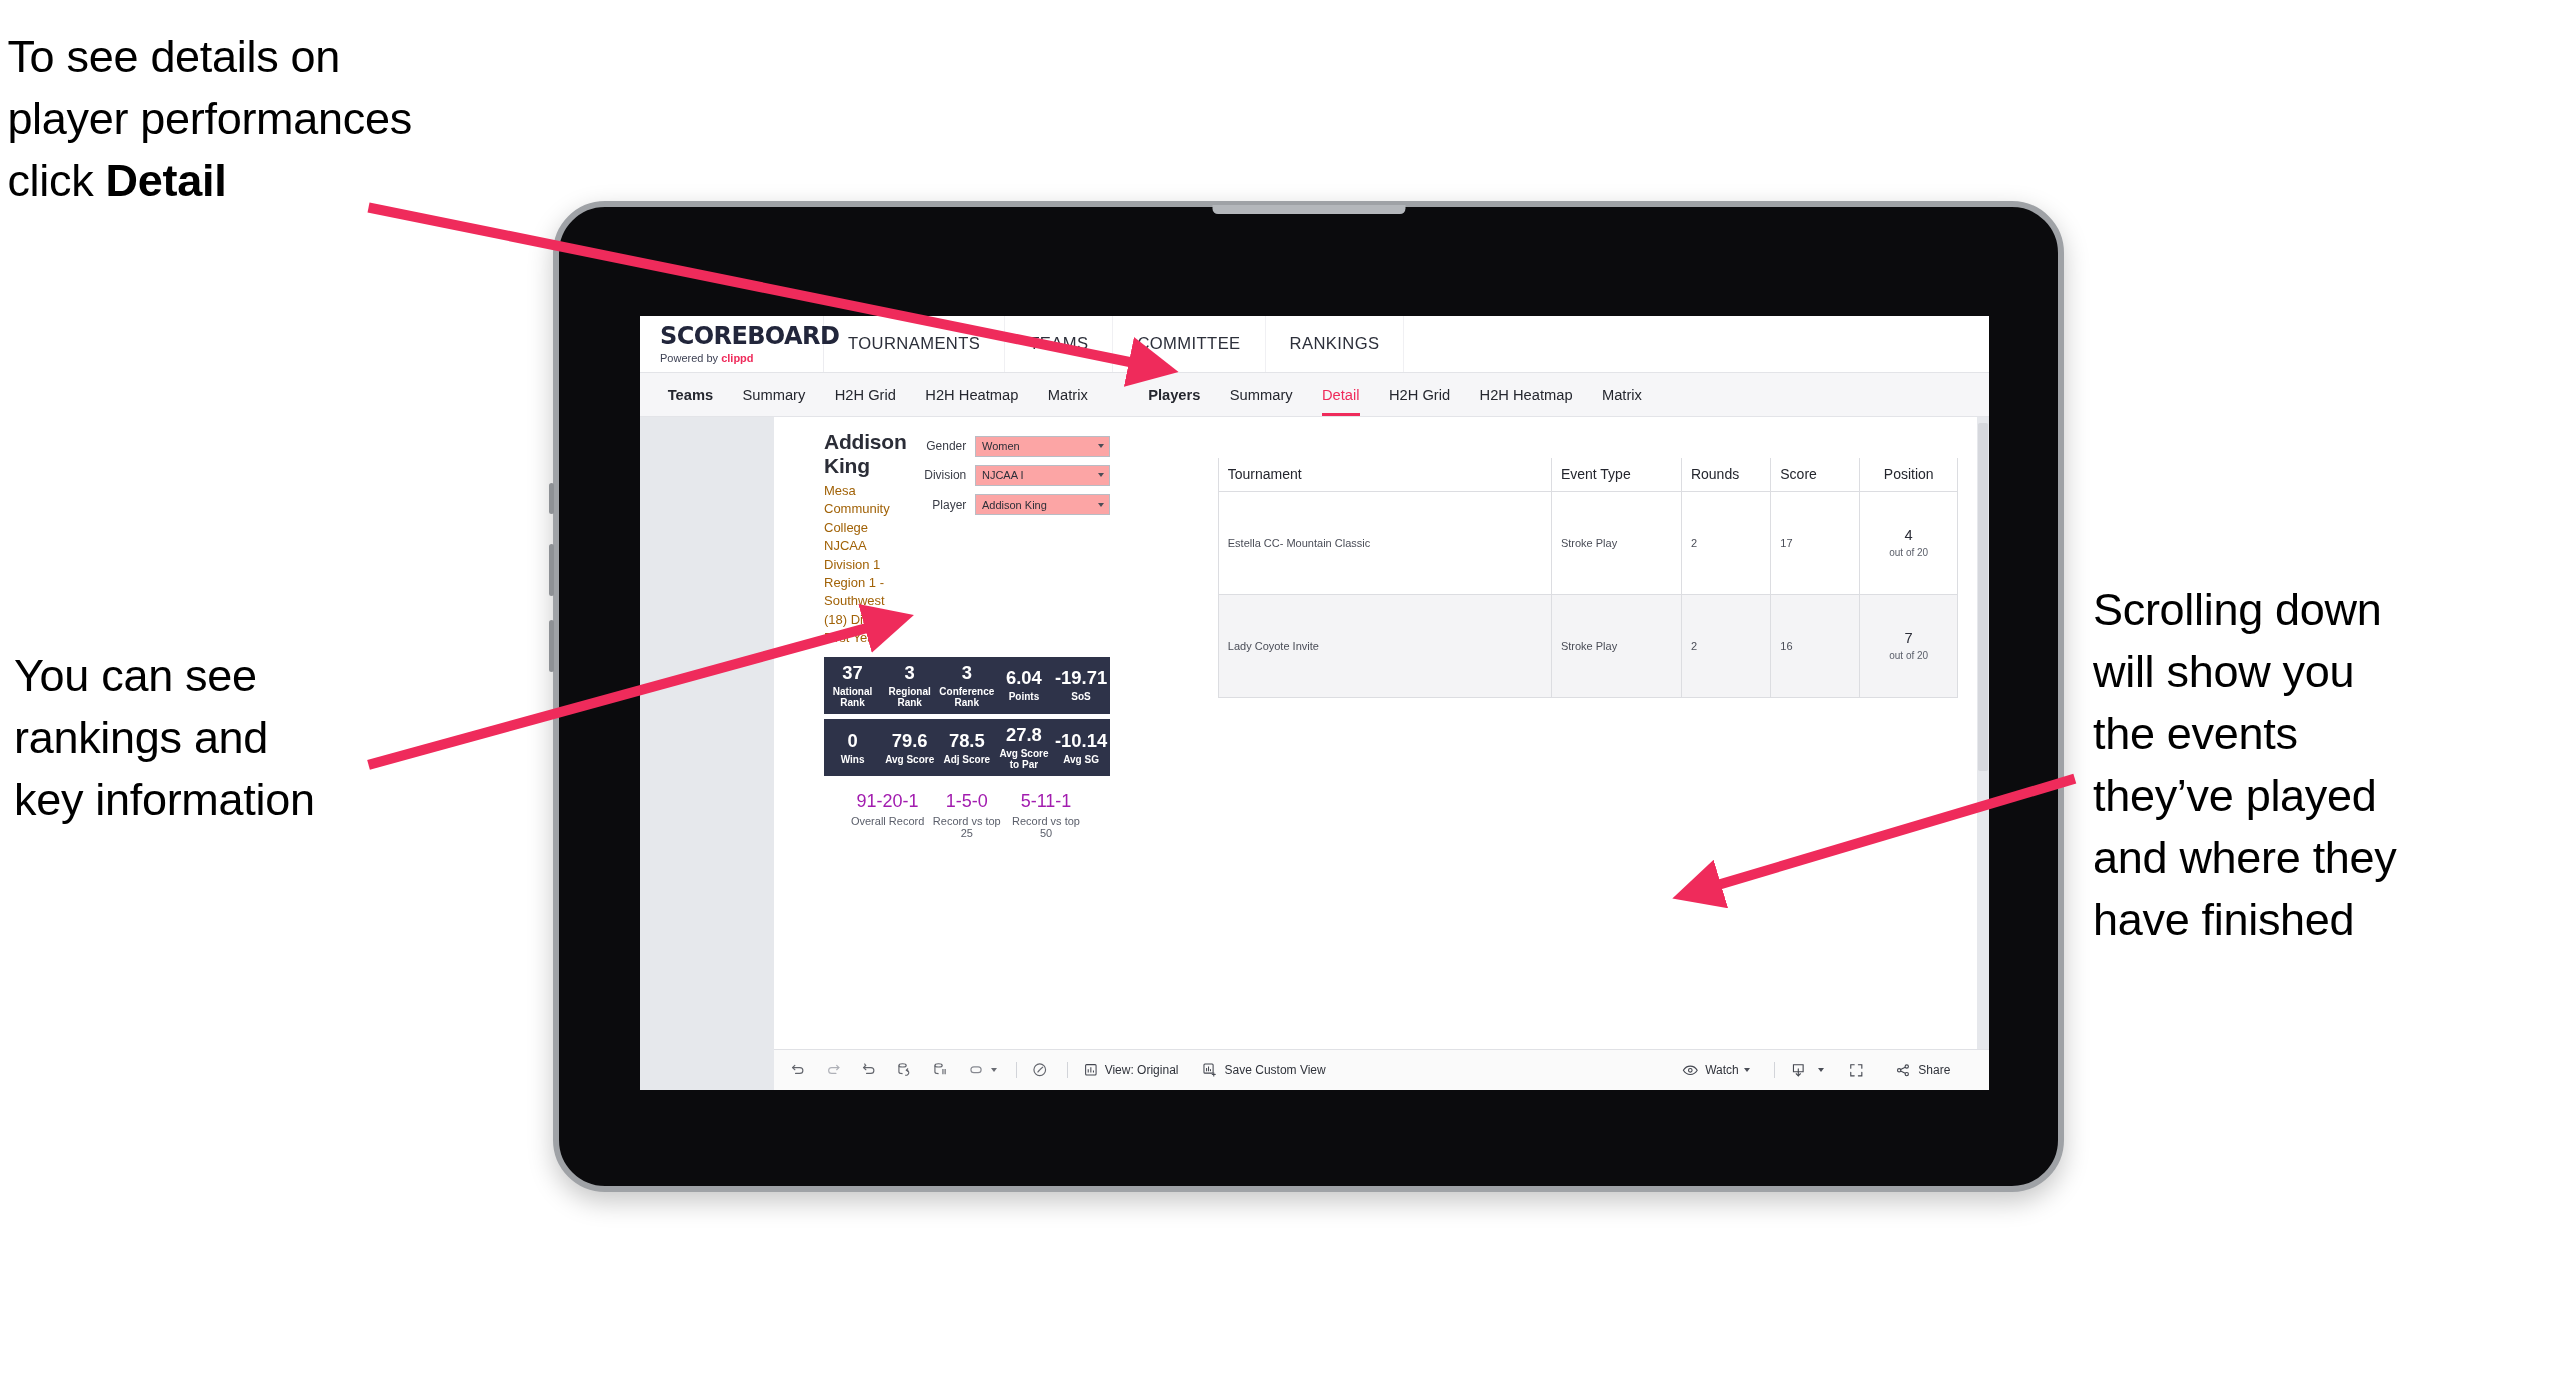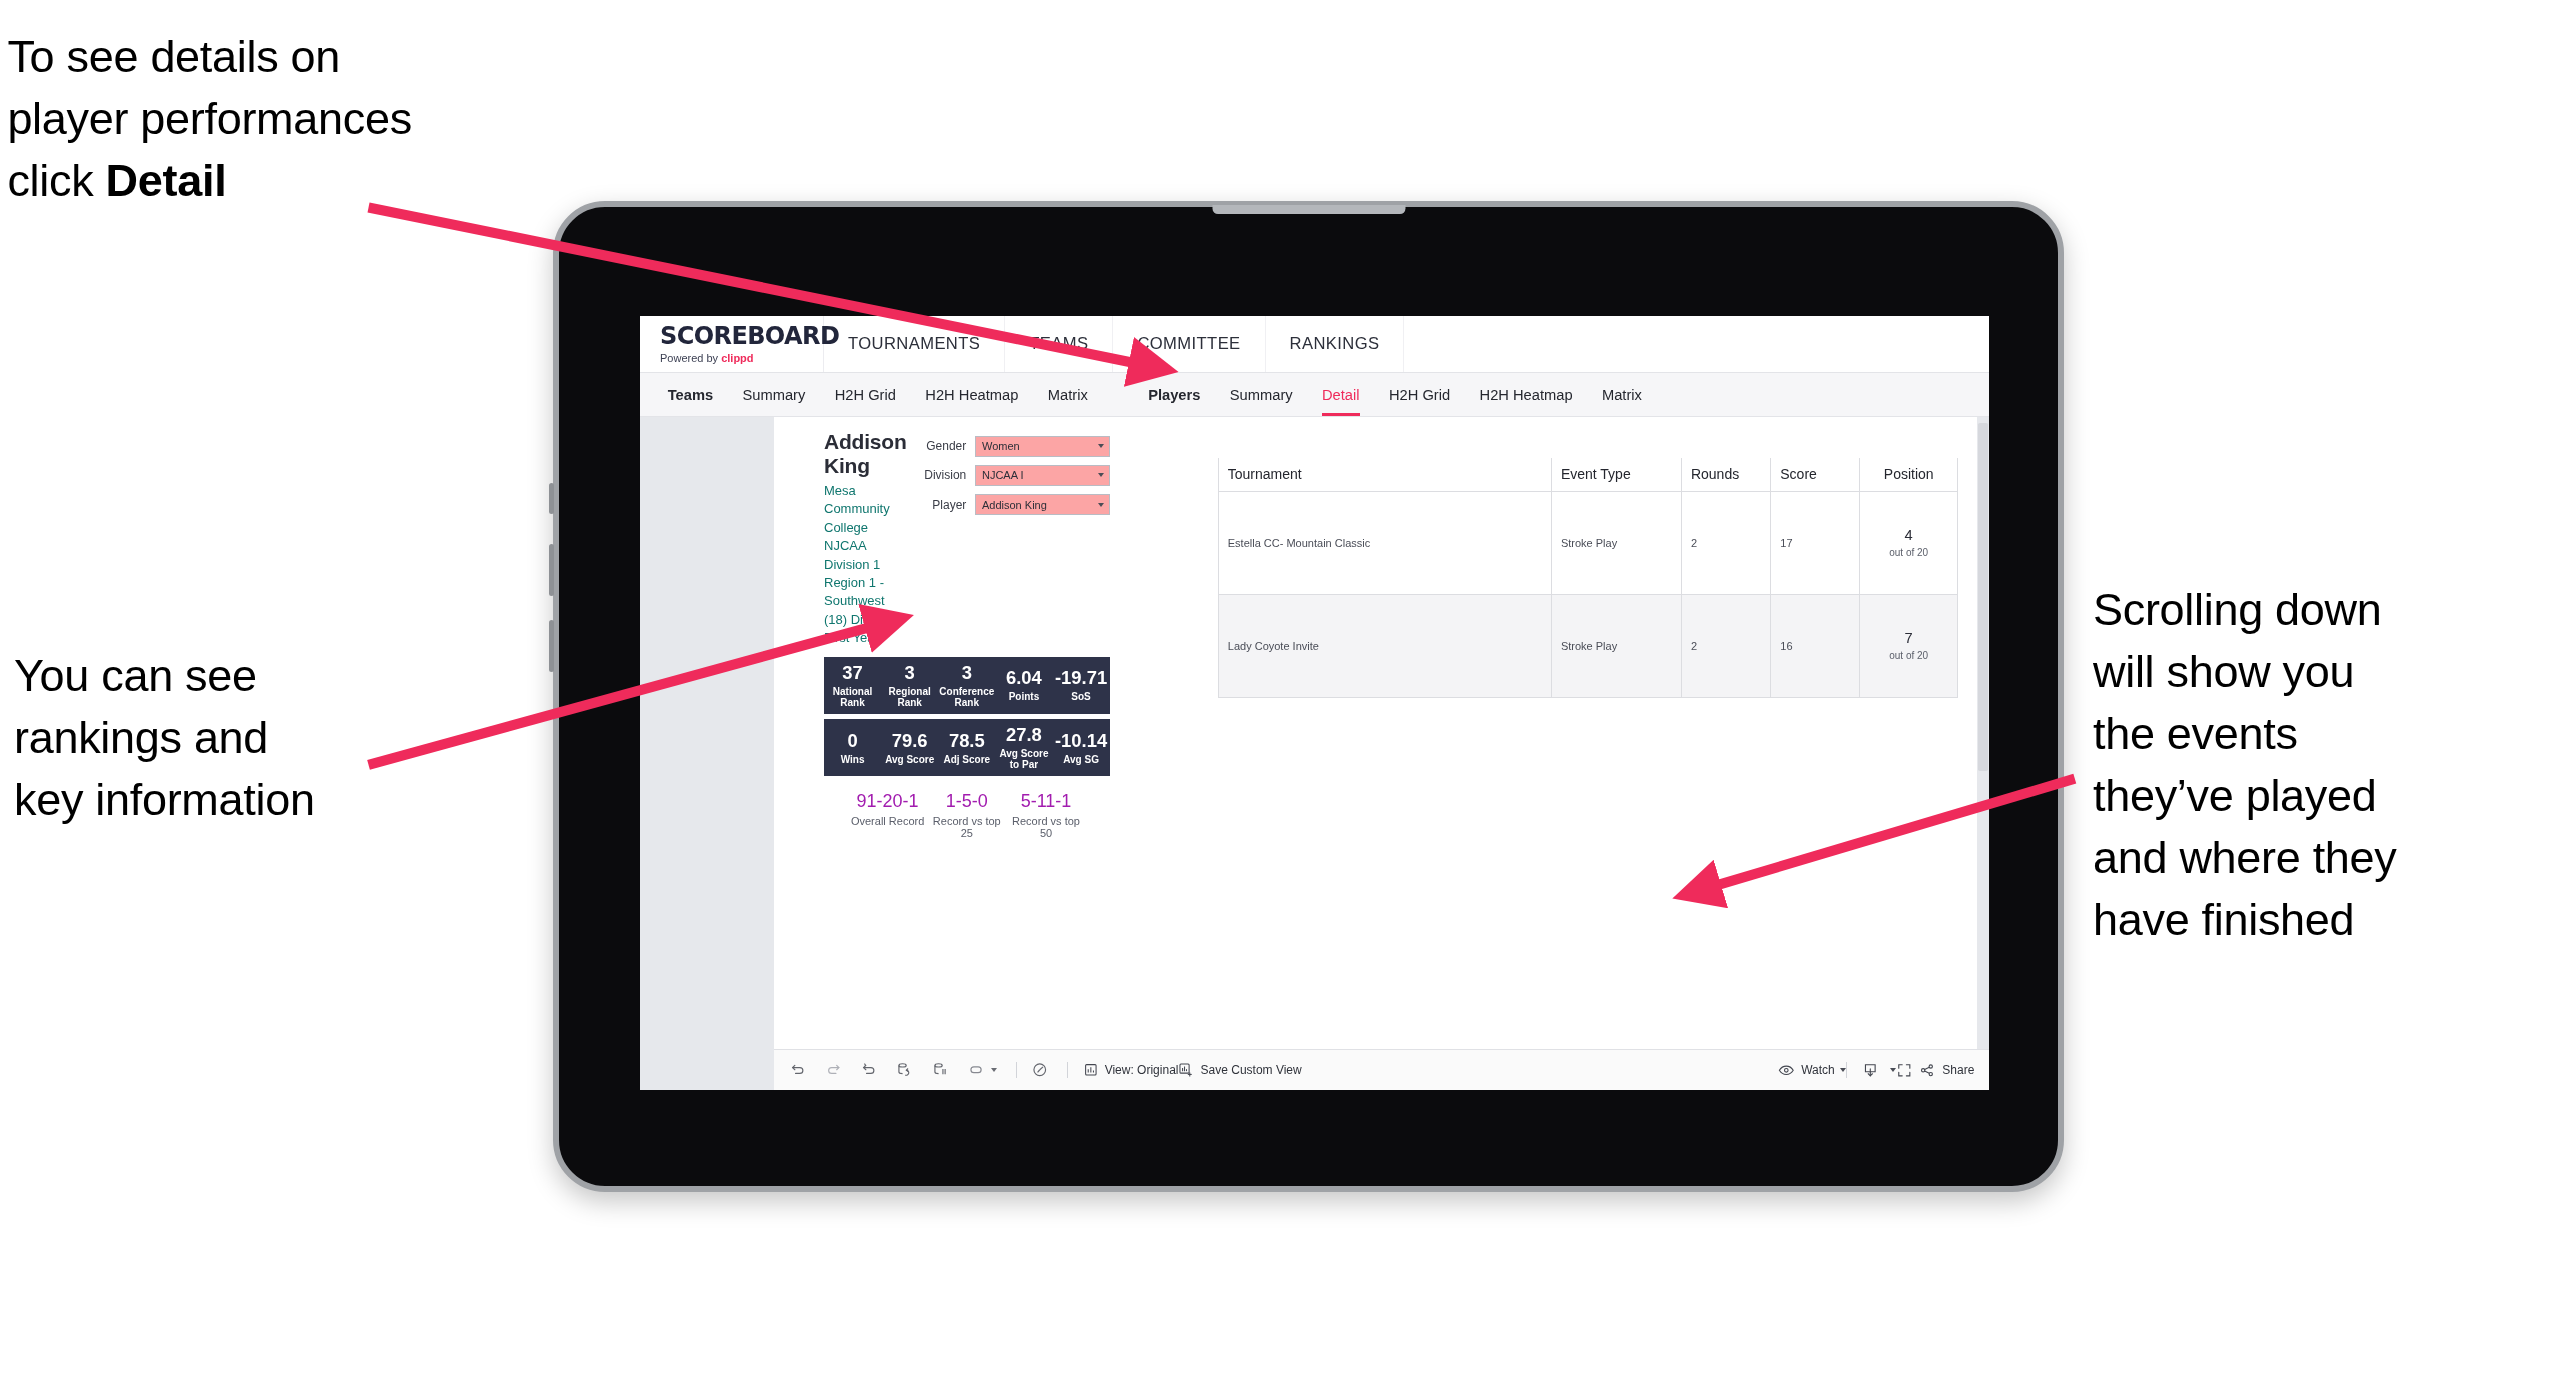--- a/index.html
+++ b/index.html
@@ -125,21 +125,21 @@
     display: flex; flex-direction: row;
   }
   #sheet-inner { padding: 0 31px 0 50px; }
 
   
   #playerhead { display: flex; justify-content: space-between; }
   #pname {
     font-size: 21px; font-weight: 700; color: #2b2d37;
     letter-spacing: -0.2px; margin-bottom: 3.7px;
   }
-  .pmeta { font-size: 13px; color: #0f766e; line-height: 1.42; }
+  .pmeta { font-size: 13px; color: #a16207; line-height: 1.42; }
 
   #filters { padding-top: 5.5px; }
   .filter-row { display: flex; align-items: center; margin-bottom: 8.3px; }
   .filter-label {
     font-size: 12px; color: #3a3d47; width: 68px;
     text-align: right; padding-right: 8.3px;
   }
   .filter-select {
     width: 135px; height: 21px; background: #fca5a5;
     border: 0.9px solid #b9bcc4;
@@ -205,21 +205,21 @@
   
   #toolbar {
     position: absolute; left: 134px; right: 0; bottom: 0;
     height: 41px; background: #fafafa;
     border-top: 0.9px solid #e0e1e5;
     display: flex; align-items: center; padding: 0 14.7px;
     font-size: 12px; color: #2f323a;
   }
   .tb-ico { margin-right: 18.4px; opacity: 0.82; display: flex; align-items: center; cursor: pointer; }
   .tb-sep { width: 0.9px; height: 15.7px; background: #d2d4d9; margin: 0 14.7px 0 0; }
-  .tb-item { display: flex; align-items: center; cursor: pointer; white-space: nowrap; }
+  .tb-item { display: flex; align-items: center; margin-right: 24px; cursor: pointer; white-space: nowrap; }
   .tb-item svg { margin-right: 6.4px; }
   .tb-spacer { flex: 1; }
   .tb-caret {
     width: 0; height: 0; border-left: 3.7px solid transparent;
     border-right: 3.7px solid transparent; border-top: 4.6px solid #4a4d56;
     margin-left: 5.5px;
   }
 </style>
 </head>
 <body>

